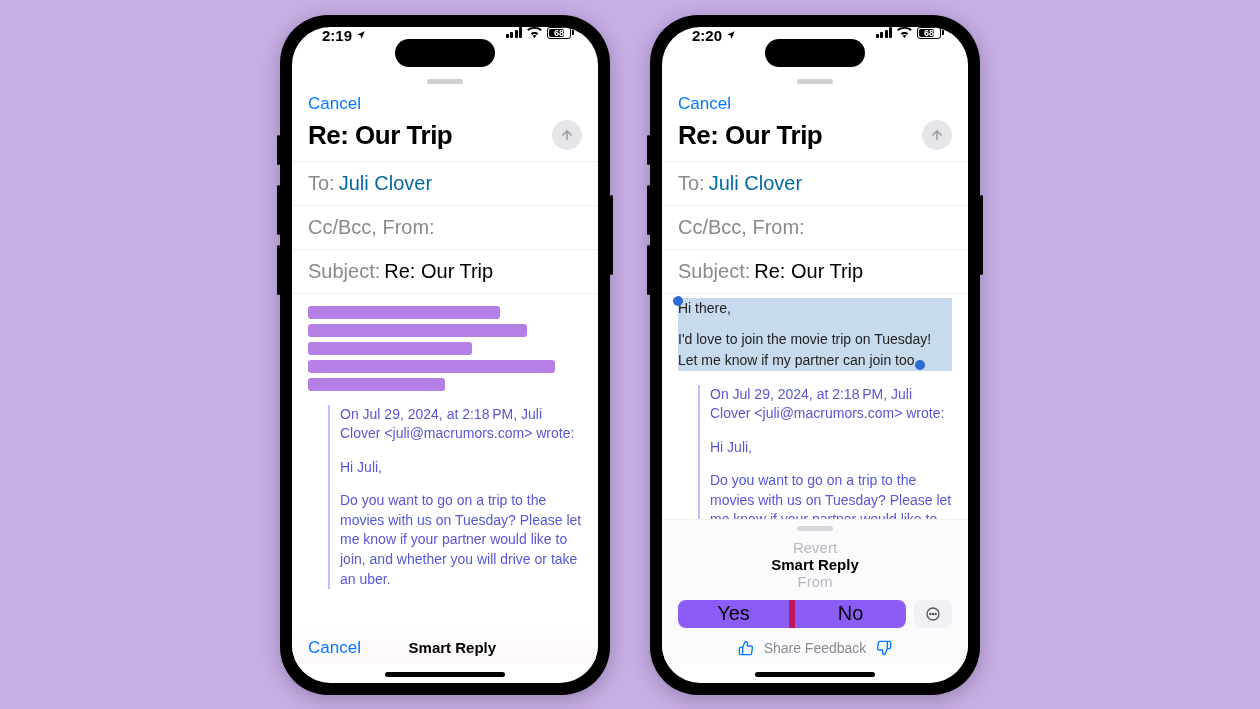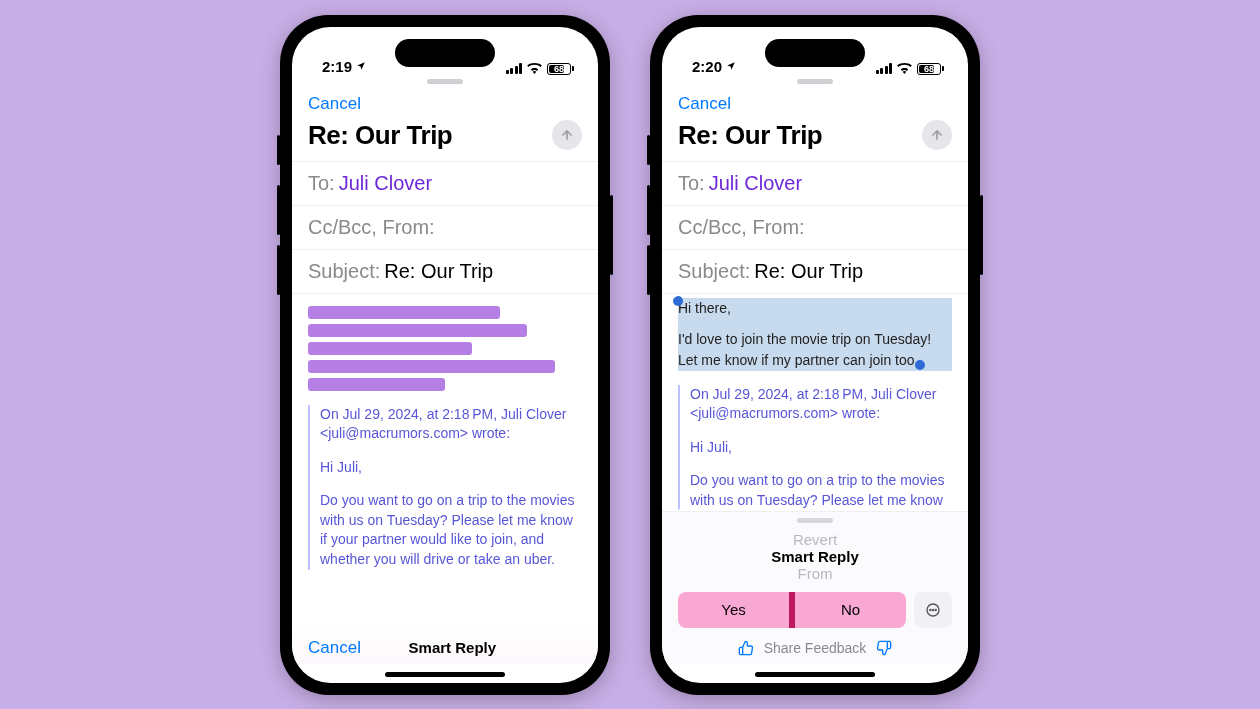--- a/index.html
+++ b/index.html
@@ -49,21 +49,21 @@
     width: 100px;
     height: 28px;
     background: #000;
     border-radius: 16px;
     z-index: 10;
   }
   .statusbar {
     height: 48px;
     display: flex;
     justify-content: space-between;
-    align-items: flex-end;
+    align-items: flex-start;
     padding: 0 24px 0 30px;
     font-size: 15px;
     font-weight: 600;
   }
   .status-left { display:flex; align-items:center; gap:4px; }
   .status-right { display:flex; align-items:center; gap:5px; }
   .signal-bars { display:flex; align-items:flex-end; gap:1.5px; height:11px; }
   .signal-bars div { width:3px; background:#000; border-radius:1px; }
   .wifi-icon { width:15px; height:11px; }
   .battery-pill { display:flex; align-items:center; gap:1px; }
@@ -90,32 +90,33 @@
   .title { font-size:26px; font-weight:800; letter-spacing:-0.5px; }
   .field {
     border-top:1px solid #efeff0;
     padding:10px 16px;
     font-size:20px;
     display:flex;
     gap:4px;
   }
   .field.last { border-bottom:1px solid #efeff0; }
   .label { color:#8a8a8e; }
-  .val-link { color:#6d28d9; }
+  .val-link { color:#0369a1; }
   .body-area { flex:1; overflow:hidden; padding:12px 16px 0 16px; font-size:14px;border-radius:25px; }
   .shimmer { margin-bottom:14px; }
   .shimmer div {
     height:13px; background:#b57fe6; border-radius:3px; margin-bottom:5px;
   }
   .quote {
     border-left:2.5px solid #bfc0ff;
     padding-left:10px;
     color:#5856d6;
     font-size:14px;
     line-height:1.4;
+    margin-left:20px;
   }
   .quote p { margin-bottom:14px; }
   .selected-wrap { position:relative; margin-bottom:14px; }
   .selected {
     background:#c8dbee;
     color:#222;
     line-height:1.5;
   }
   .sel-handle {
     position:absolute; width:10px; height:10px; background:#2f6bd6; border-radius:50%;
@@ -140,22 +141,22 @@
   .sr-grabber { width:36px; height:5px; background:#d6d6db; border-radius:3px; margin:6px auto 0 auto;}
   .sr-head {
     display:flex; justify-content:space-between; align-items:center;
     padding:8px 16px 10px 16px; font-size:15px;flex-direction:column;
   }
   .sr-head .dim { color:#b8b8bd; }
   .sr-head .mid { font-weight:600; }
   .sr-q { padding:0 16px 10px 16px; font-weight:600; font-size:14px; }
   .sr-choices { display:flex; gap:0; padding:0 16px 12px 16px; align-items:stretch; }
   .sr-choice {
-    flex:1; background:#f9a8d4; height:36px; display:flex; align-items:center; justify-content:center;
-    font-size:15px;
+    flex:1; background:#8b5cf6; height:28px; display:flex; align-items:center; justify-content:center;
+    font-size:20px;
   }
   .sr-choice:first-child{ border-top-left-radius:8px; border-bottom-left-radius:8px; }
   .sr-choice:nth-child(2){ border-left:6px solid #be185d; }
   .sr-more {
     width:38px; background:#f1f1f5; border-radius:8px; margin-left:8px;
     display:flex; align-items:center; justify-content:center; color:#555;
   }
   .sr-choice:nth-child(2){ border-top-right-radius:8px; border-bottom-right-radius:8px; }
   .feedback {
     display:flex; align-items:center; justify-content:center; gap:10px;

